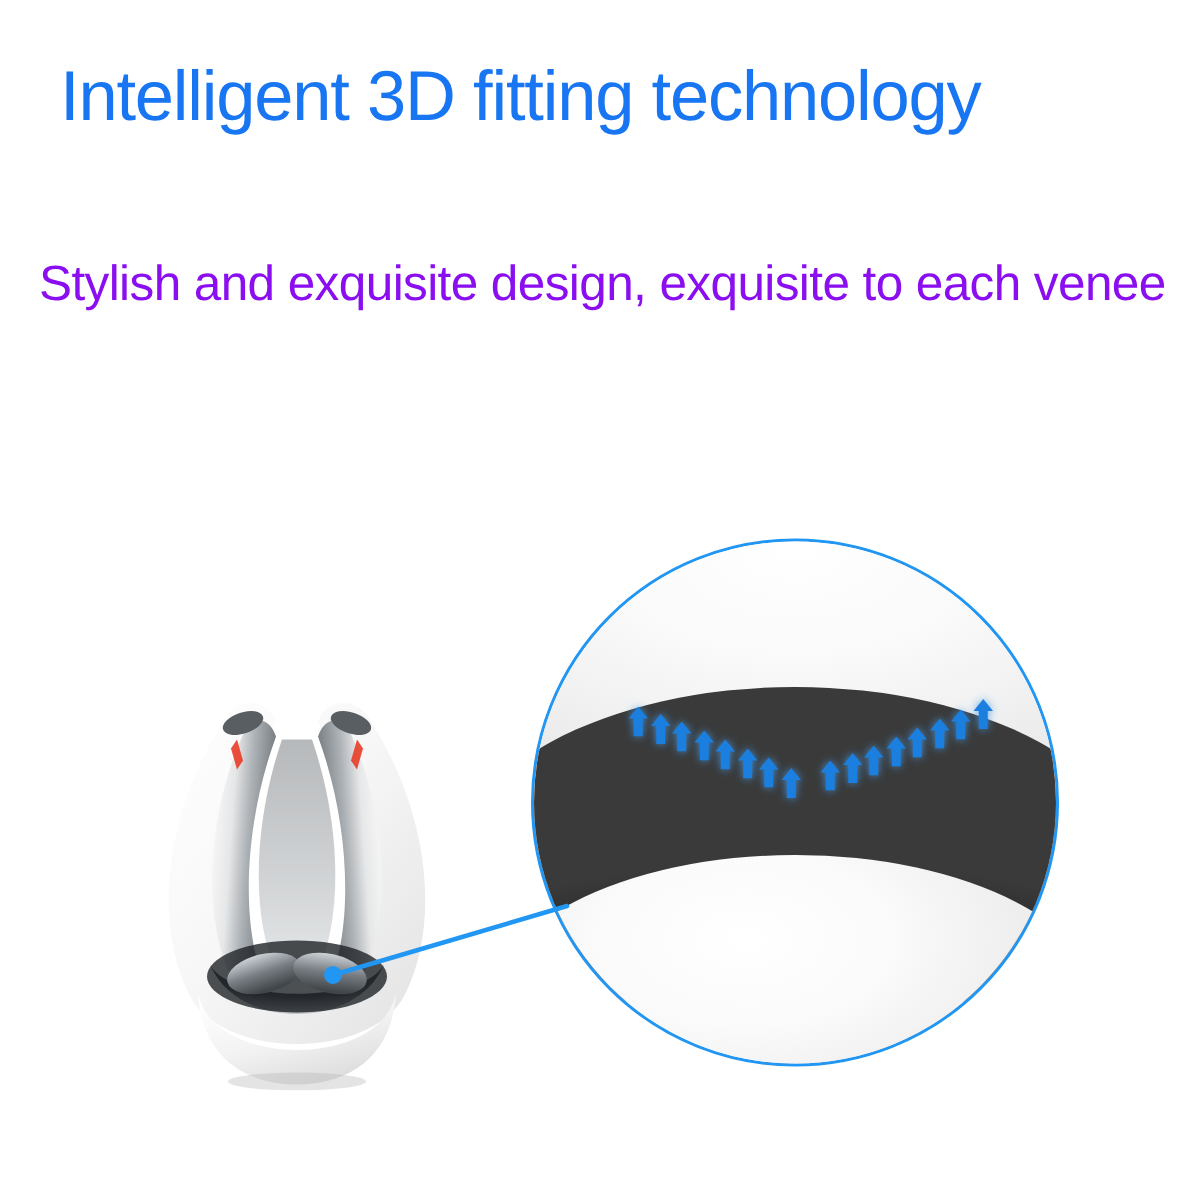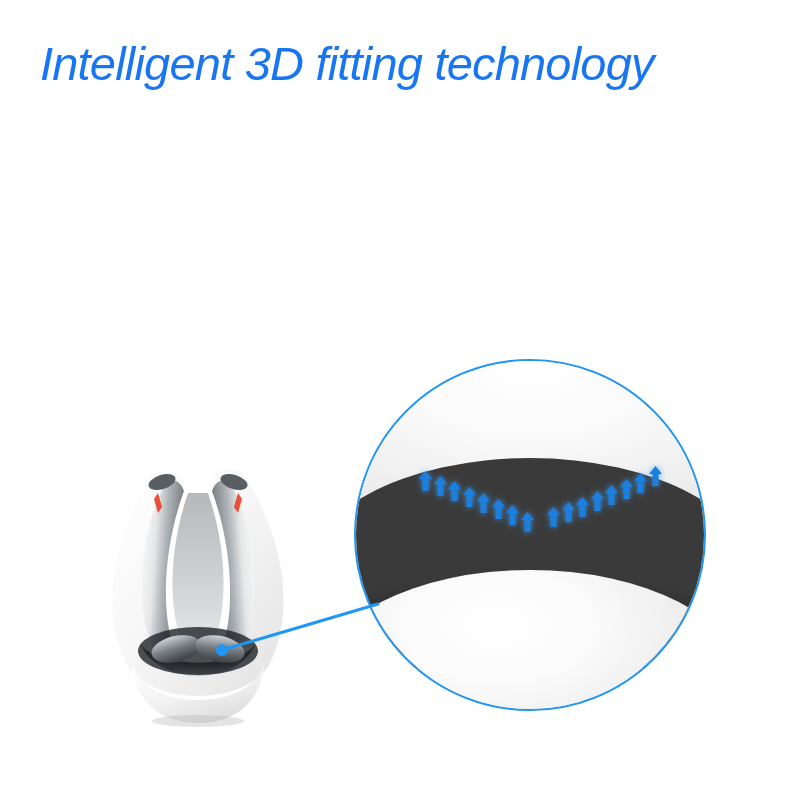--- a/index.html
+++ b/index.html
@@ -22,21 +22,20 @@
     white-space: nowrap;
     font-weight: 400;
     letter-spacing: -0.5px;
   }
   #title-line {
     left: 40px;
     top: 36px;
     font-size: 47px;
     color: #1876f2;
     letter-spacing: -0.8px;
-    font-style: italic;
   }
   #subtitle-line {
     left: 26px;
     top: 170px;
     font-size: 33px;
     color: #8a0ef0;
     letter-spacing: -0.4px;
   }
   #tagline-line {
     left: 92px;
@@ -200,20 +199,21 @@
     height: 272px;
   }
 </style>
 </head>
 <body>
 
 <div id="page">
 
   <div class="headline" id="title-line" style="color: rgb(24, 118, 242);">Intelligent 3D fitting technology</div>
 
+  <div class="headline" id="subtitle-line" style="color: rgb(138, 14, 240);">Stylish and exquisite design, exquisite to each venee</div>
 
 
   <div id="artwork">
 
     <div id="device">
       <svg class="dev-shell" viewBox="0 0 212 272">
         <defs>
           <linearGradient id="gWhiteBody" x1="0" y1="0" x2="1" y2="1">
             <stop offset="0%" stop-color="#ffffff"></stop>
             <stop offset="45%" stop-color="#f7f7f7"></stop>

